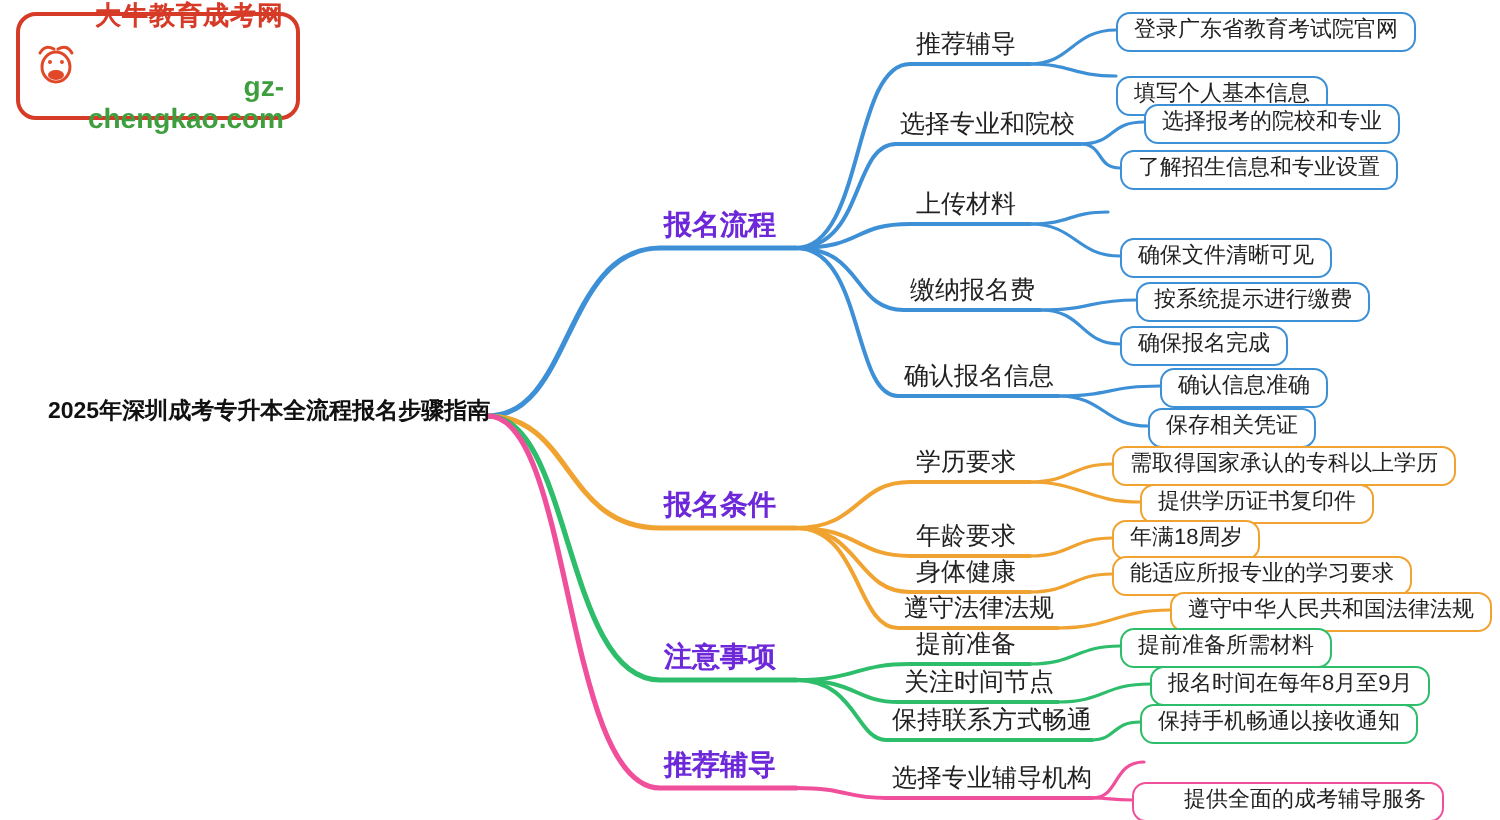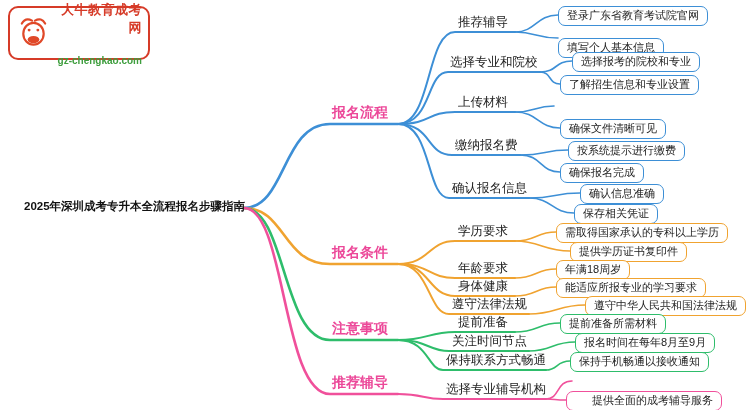--- a/index.html
+++ b/index.html
@@ -6,36 +6,36 @@
   .stage{
     position:relative;width:750px;height:410px;background:#ffffff;overflow:hidden;
     font-family:"Liberation Sans","DejaVu Sans",sans-serif;color:#1b1b1b;
   }
   svg.links{position:absolute;left:0;top:0;width:750px;height:410px;}
   svg.links path{fill:none;stroke-linecap:round;}
   .s0{stroke:var(--c0);} .s1{stroke:var(--c1);} .s2{stroke:var(--c2);} .s3{stroke:var(--c3);}
   .w3{stroke-width:2.6;} .w2{stroke-width:2;} .w1{stroke-width:1.6;}
   .node{position:absolute;white-space:nowrap;line-height:1.2;}
   .root{font-size:11.5px;font-weight:700;color:#111;}
-  .l1{font-size:14px;font-weight:700;color:#ec4899;}
+  .l1{font-size:14px;font-weight:700;color:#6d28d9;}
   .l2{font-size:12.5px;font-weight:500;color:#222;}
   .leaf{
     font-size:11px;height:18px;line-height:16.5px;padding:0 8px;
     border:1.5px solid #999;border-radius:7px;background:#fff;color:#222;
   }
   .leaf.c0{border-color:var(--c0);} .leaf.c1{border-color:var(--c1);}
   .leaf.c2{border-color:var(--c2);} .leaf.c3{border-color:var(--c3);}
   .logo{
     position:absolute;left:8px;top:6px;width:142px;height:54px;
     border:2px solid var(--logo-red);border-radius:10px;background:#fff;
     display:flex;align-items:center;gap:4px;padding:0 6px;box-sizing:border-box;text-align:right;
   }
   .logo-text{display:flex;flex-direction:column;justify-content:center;}
   .logo-name{font-size:13px;font-weight:700;color:var(--logo-red);letter-spacing:.5px;}
-  .logo-url{font-size:10px;font-weight:700;color:var(--logo-green);margin-top:18px;}
+  .logo-url{font-size:14px;font-weight:700;color:var(--logo-green);margin-top:18px;}
 </style>
 </head>
 <body>
 
 <div class="stage" style="--c0: #3d8fd6; --c1: #f0a330; --c2: #2ebd6b; --c3: #f0509b; --logo-red: #d63b28; --logo-green: #3e9e3e;">
 
   <svg class="links" viewBox="0 0 750 410">
     <g>
       <path class="s0 w3" d="M244,208 C286,208 282,124 330,124 H398"></path>
       <path class="s1 w3" d="M244,208 C286,208 282,264 330,264 H398"></path>

